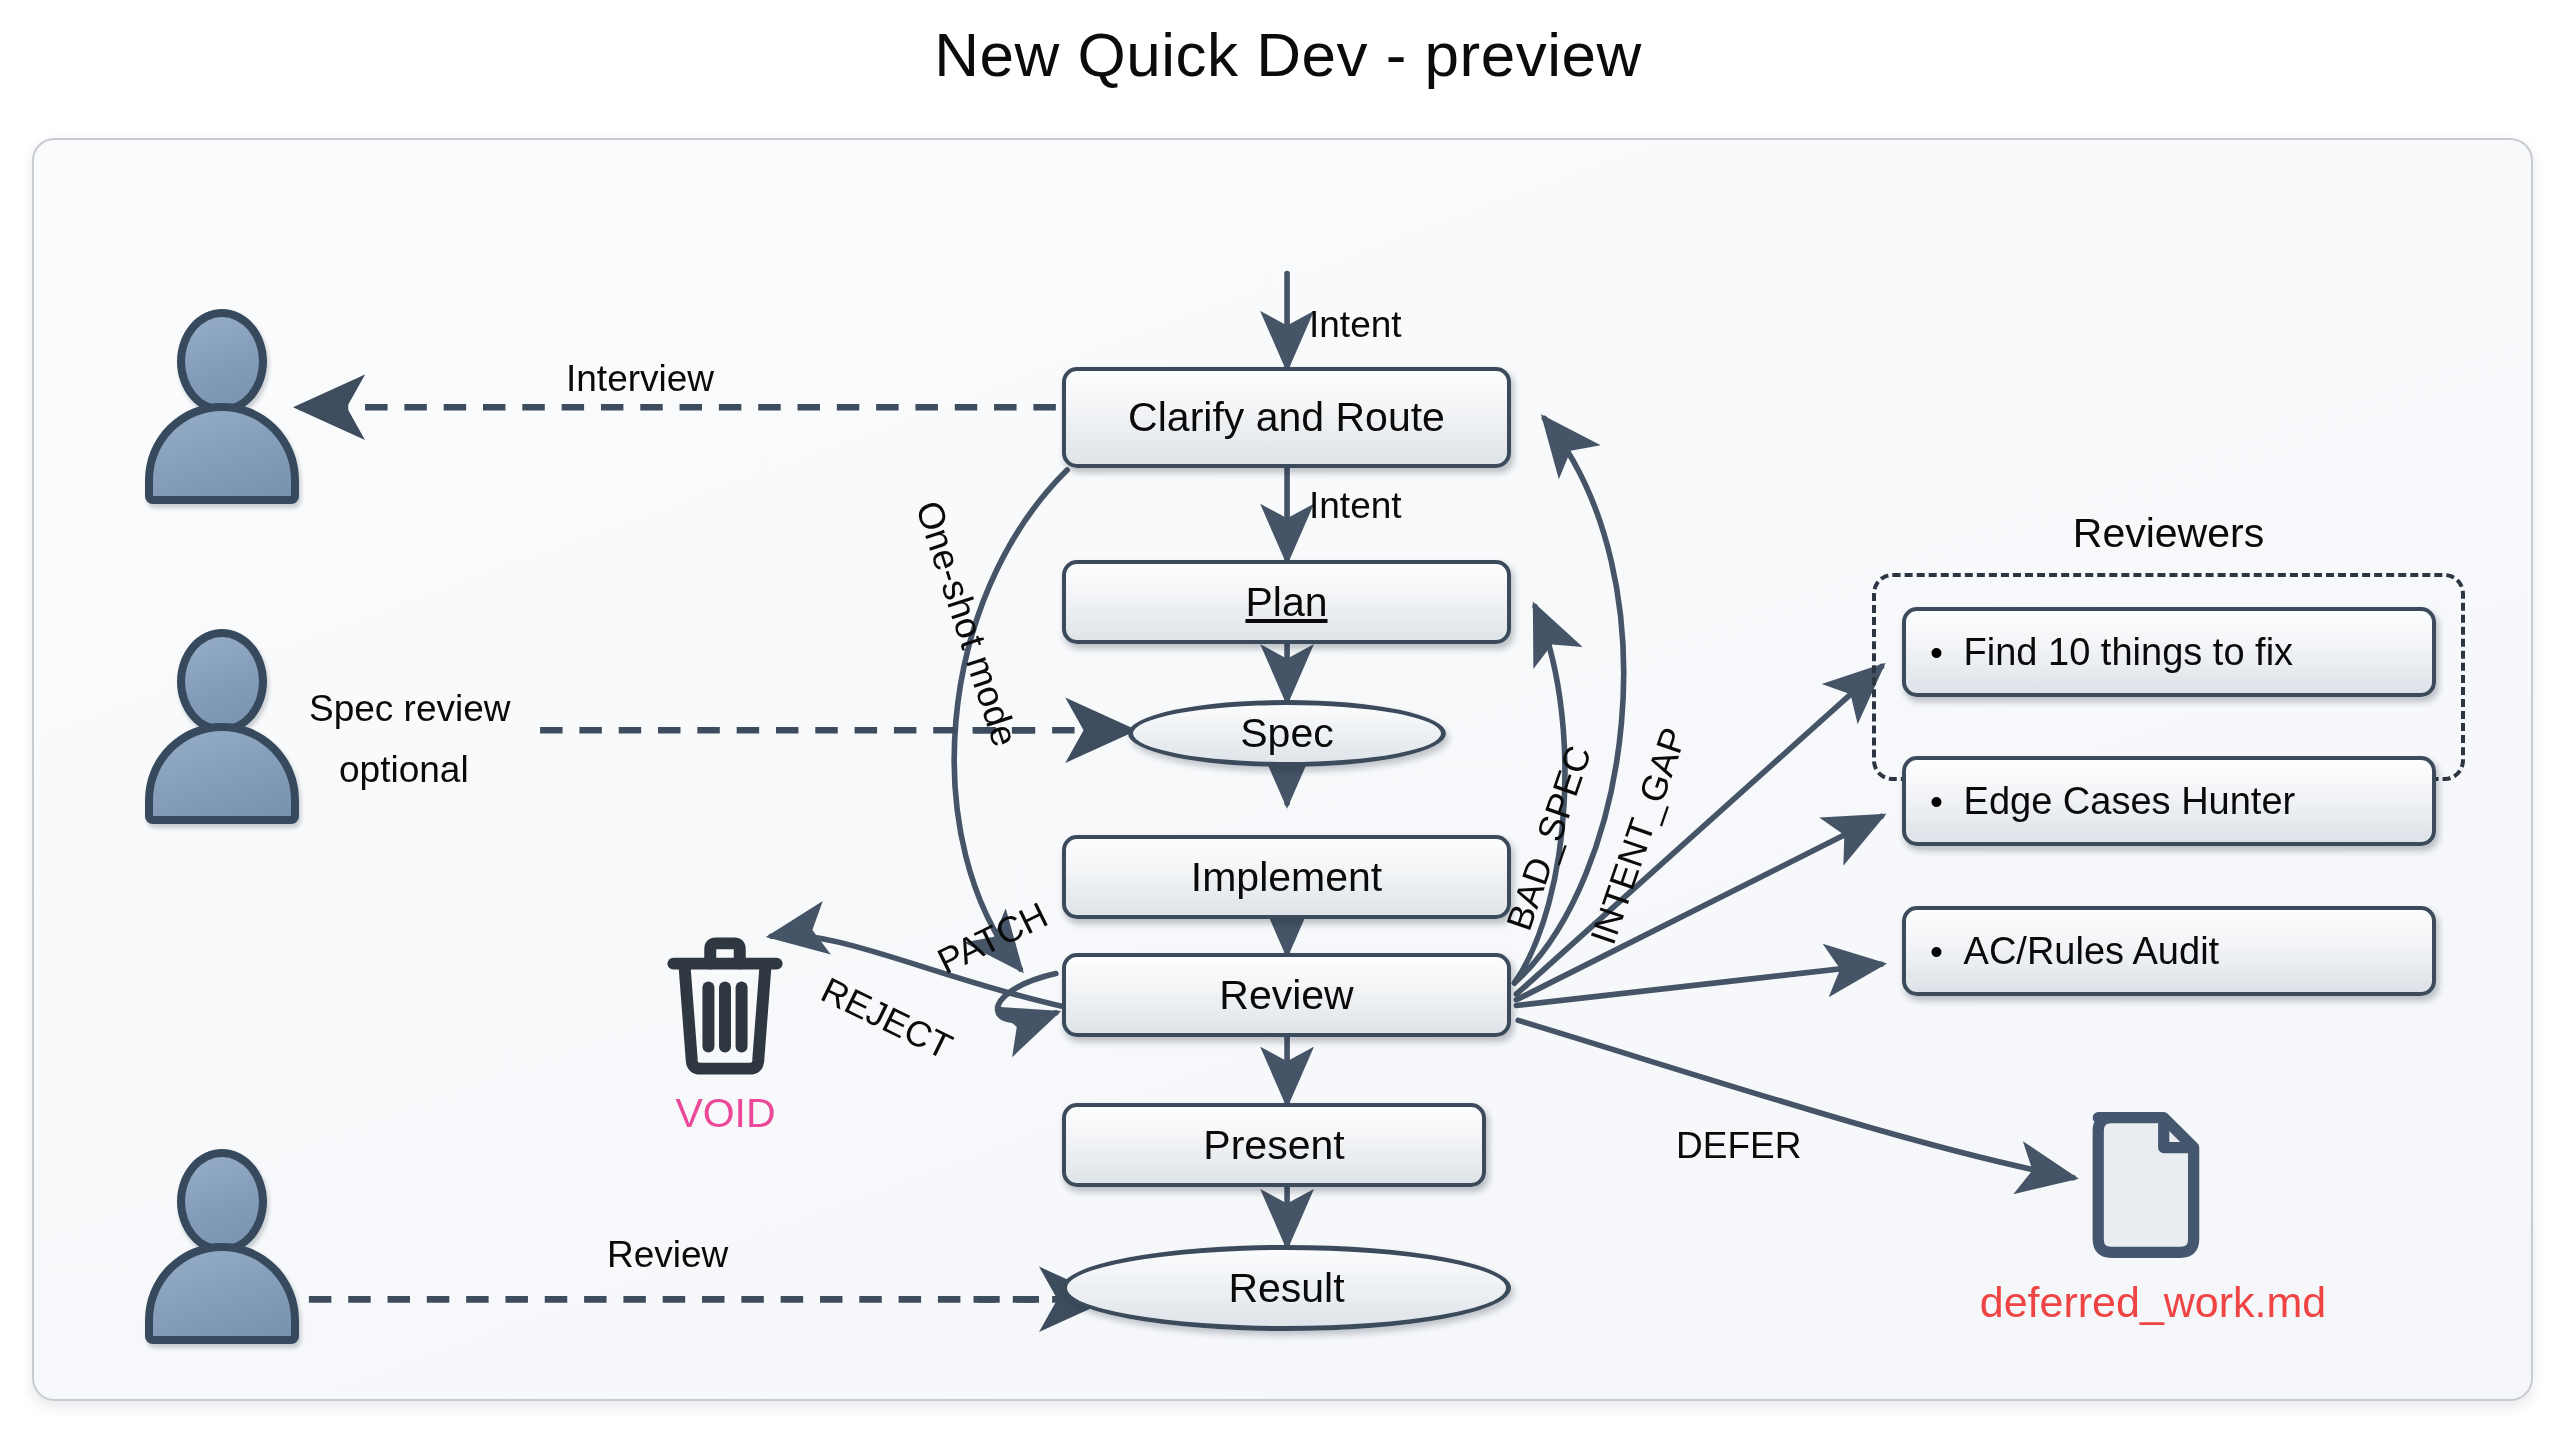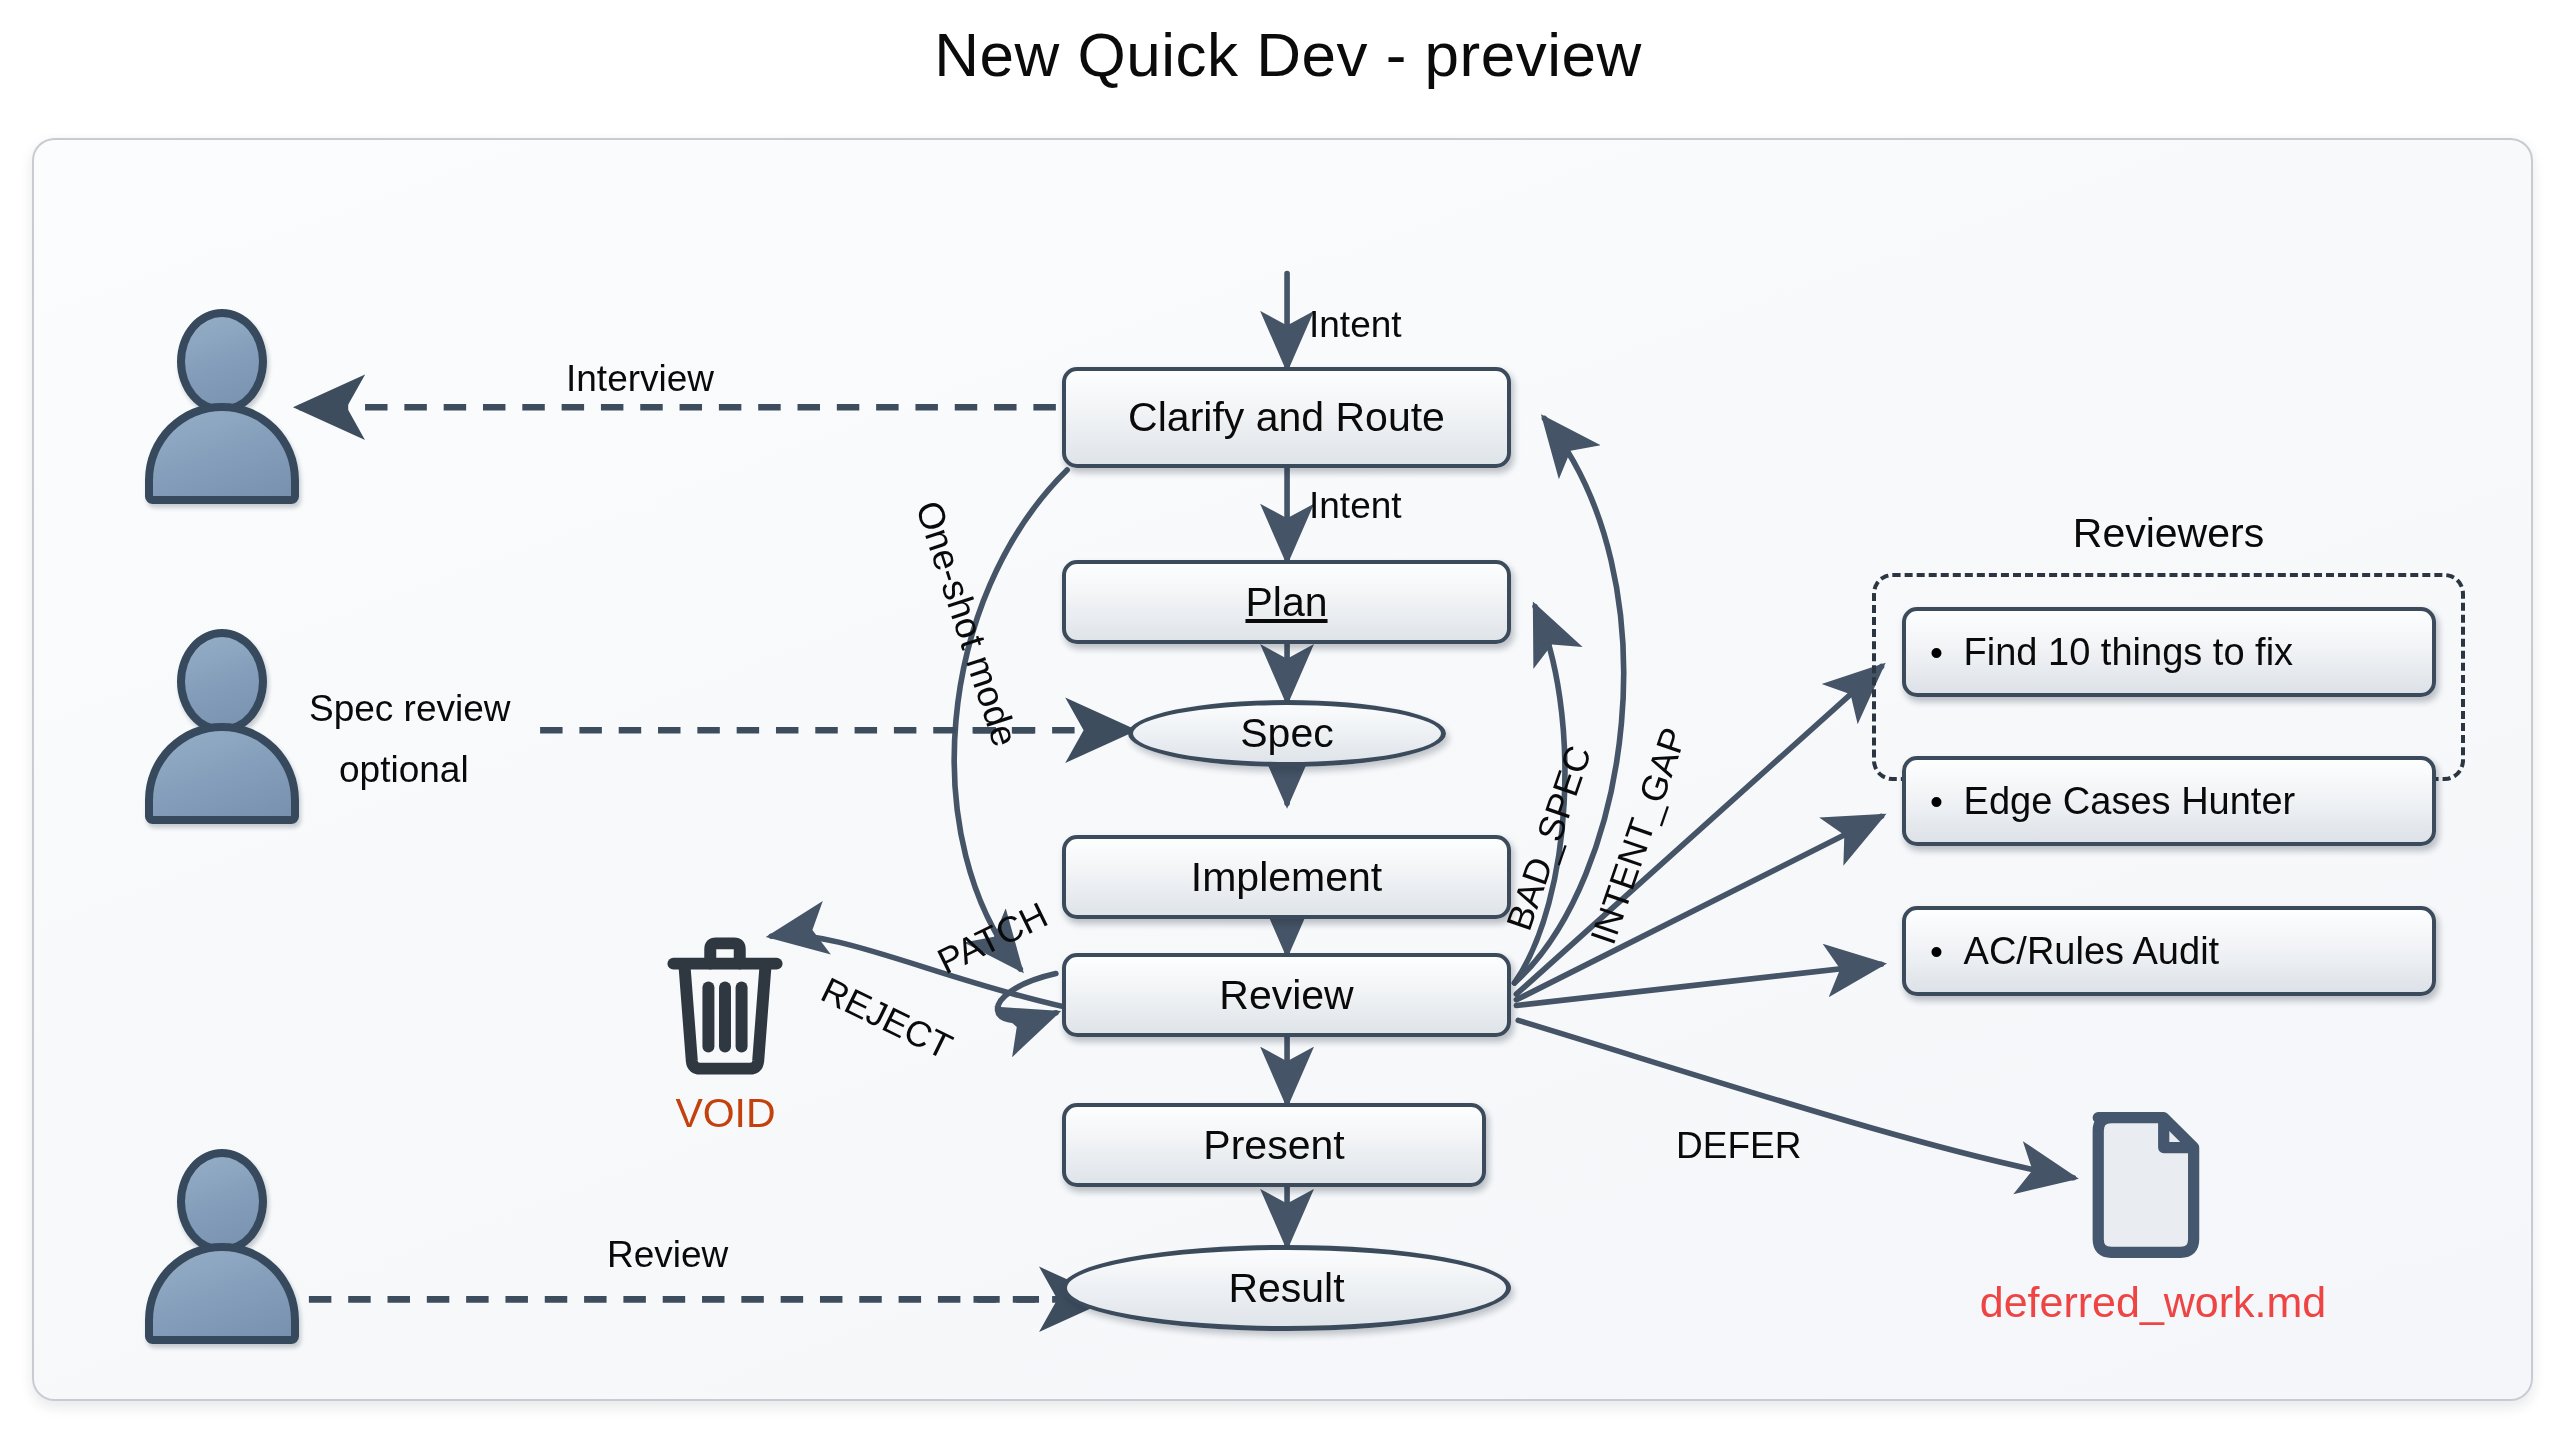--- a/index.html
+++ b/index.html
@@ -102,21 +102,21 @@
     position:absolute;left:0;top:94px;width:154px;height:101px;
     background:linear-gradient(160deg,#96aec7 0%,#839dba 55%,#7791ae 100%);
     border:8.4px solid #37495c;
     border-radius:77px 77px 7.5px 7.5px;
     box-sizing:border-box;
     box-shadow:1.9px 3.7px 4.7px rgba(25,35,50,.22);
   }
 
   
   #trash{position:absolute;left:665px;top:936px;width:120px;height:140px;}
-  #void-label{position:absolute;left:618px;top:1090px;width:215px;text-align:center;font-size:41px;color:#c2410c;}
+  #void-label{position:absolute;left:618px;top:1090px;width:215px;text-align:center;font-size:41px;color:#ec4899;}
 
   #docicon{position:absolute;left:2087px;top:1112px;width:116px;height:146px;}
   #doc-label{position:absolute;left:1891px;top:1278px;width:524px;text-align:center;font-size:43px;color:#ef4444;white-space:nowrap;}
 </style>
 </head>
 <body>
 
 <div id="stage">
 
   <div id="title">New Quick Dev - preview</div>

